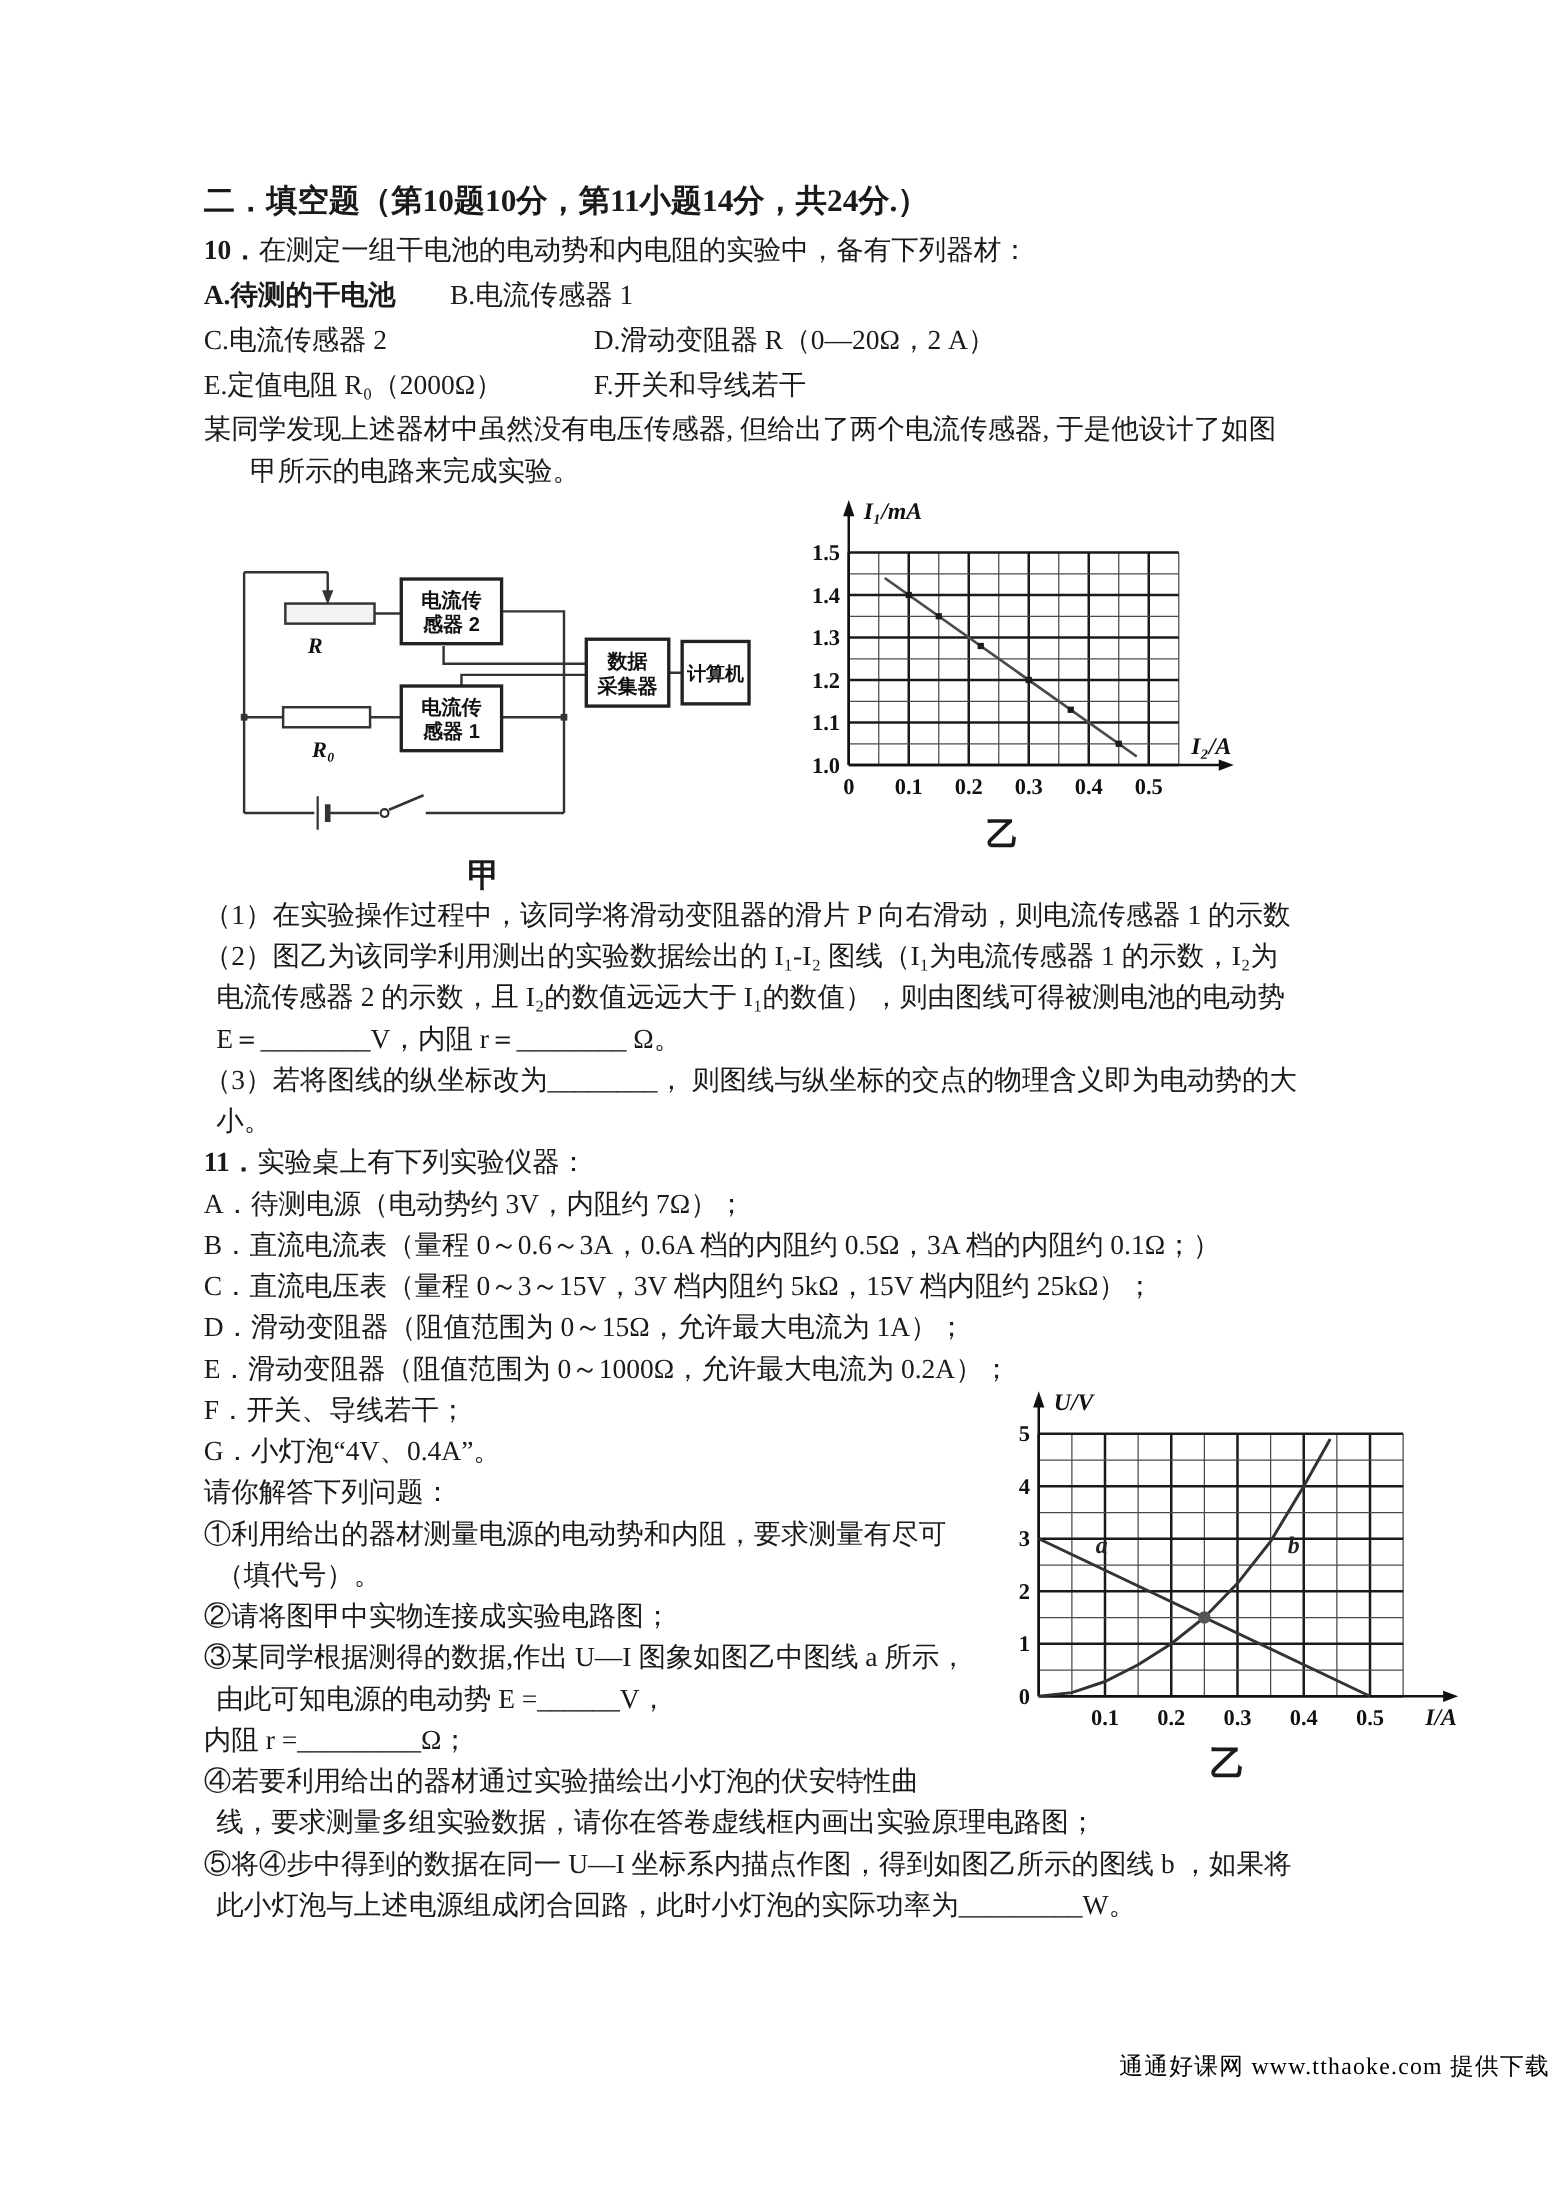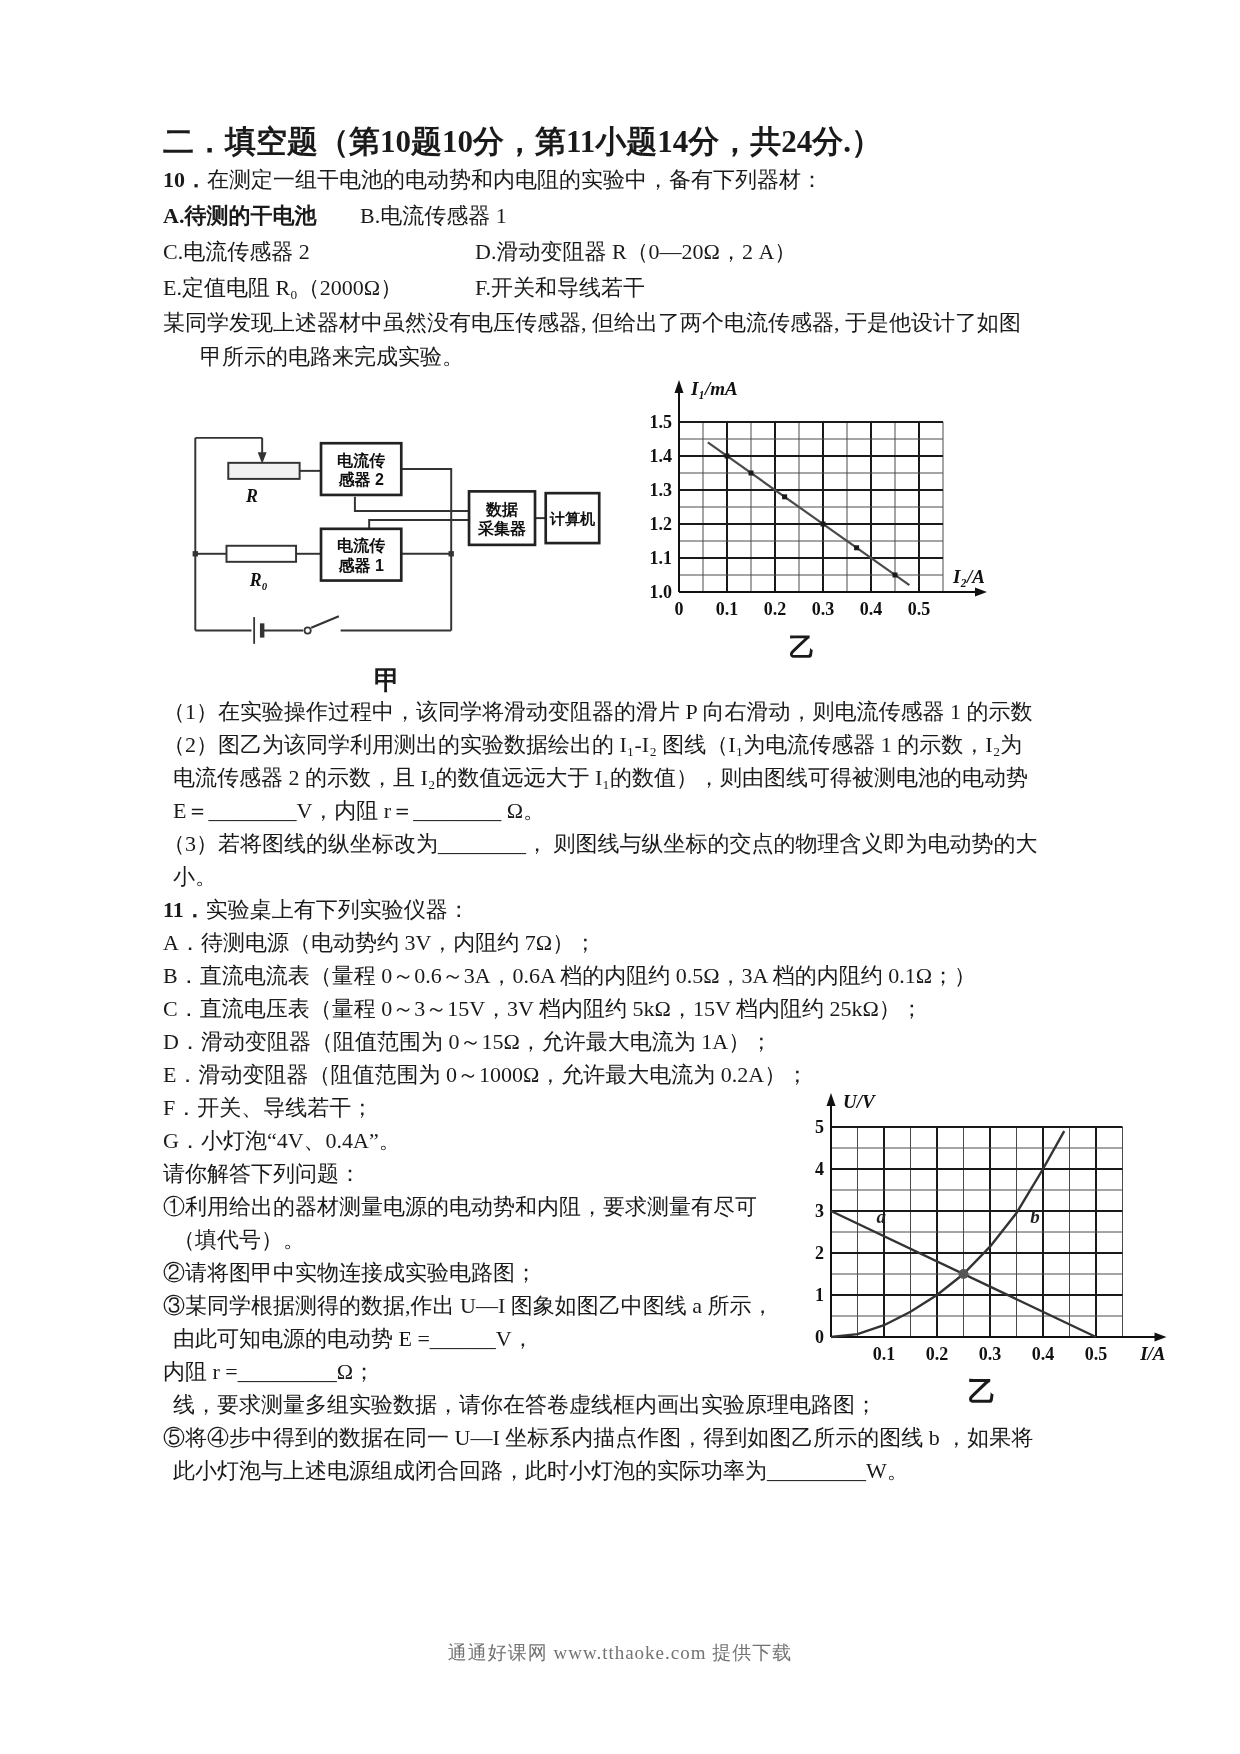--- a/index.html
+++ b/index.html
@@ -7,40 +7,40 @@
   .page {
     position:relative; width:1240px; height:1754px; background:#ffffff;
     overflow:hidden; color:#1a1a1a;
     font-family:"Liberation Serif","DejaVu Serif",serif;
     font-size:22px; padding:126px 105px 0 163px;
   }
   .line { line-height:33px; white-space:nowrap; }
   .lh36 { line-height:36px; }
   .ind25 { margin-left:10px; }
   .ind37 { margin-left:37px; }
-  .sec-title { font-weight:bold; font-size:31px; line-height:32px; margin-bottom:4px; white-space:nowrap; }
+  .sec-title { font-weight:bold; font-size:25px; line-height:32px; margin-bottom:4px; white-space:nowrap;margin-top:20px; }
   .qnum { font-weight:bold; }
   .pair { display:flex; }
   .pair .l197 { width:197px; flex:0 0 197px;font-weight:bold; }
   .pair .l312 { width:312px; flex:0 0 312px; }
   
   .figure-row { display:flex; align-items:flex-start; margin:4px 0 0 10px; }
   .circuit-wrap { margin-top:24px; width:428px; }
   .graph1-wrap { margin-left:26px; }
   .fig-caption { text-align:center; font-weight:bold; font-size:26px; line-height:28px; }
   
   .fig2 { float:right; width:374px; margin:0 -34px 6px 12px; }
   .fig2 .fig-caption { font-size:28px; line-height:30px; }
   svg text.tick { font:bold 18px "Liberation Serif","DejaVu Serif",serif; fill:#111; }
   svg text.axis { font:italic bold 19px "Liberation Serif","DejaVu Serif",serif; fill:#111; }
   svg text.curve-label { font:italic bold 19px "Liberation Serif","DejaVu Serif",serif; fill:#222; }
   svg text.cbox { font:bold 18px "Liberation Sans","DejaVu Sans",sans-serif; fill:#111; text-anchor:middle; }
   svg text.clabel { font:italic bold 20px "Liberation Serif","DejaVu Serif",serif; fill:#111; }
-  .footer { position:absolute; left:0; right:0; top:1640px; text-align:center;
-            font-size:19px; color:#737373; letter-spacing:1px; }
+  .footer { position:absolute; left:0; right:0; top:1640px; text-align:right;
+            font-size:19px; color:#000000; letter-spacing:1px; }
 </style>
 </head>
 <body>
 
 <div class="page">
 
   <div class="sec-title">二．填空题（第10题10分，第11小题14分，共24分.）</div>
 
   <div>
     <div class="line lh36"><span class="qnum">10．</span><span>在测定一组干电池的电动势和内电阻的实验中，备有下列器材：</span></div>
@@ -237,19 +237,20 @@
 
     <div class="line">F．开关、导线若干；</div>
     <div class="line">G．小灯泡“4V、0.4A”。</div>
     <div class="line">请你解答下列问题：</div>
     <div class="line">①利用给出的器材测量电源的电动势和内阻，要求测量有尽可</div>
     <div class="line ind25">（填代号）。</div>
     <div class="line">②请将图甲中实物连接成实验电路图；</div>
     <div class="line">③某同学根据测得的数据,作出 U—I 图象如图乙中图线 a 所示，</div>
     <div class="line ind25">由此可知电源的电动势 E =______V，</div>
     <div class="line">内阻 r =_________Ω；</div>
+    <div class="line">④若要利用给出的器材通过实验描绘出小灯泡的伏安特性曲</div>
     <div class="line ind25">线，要求测量多组实验数据，请你在答卷虚线框内画出实验原理电路图；</div>
     <div class="line">⑤将④步中得到的数据在同一 U—I 坐标系内描点作图，得到如图乙所示的图线 b ，如果将</div>
     <div class="line ind25">此小灯泡与上述电源组成闭合回路，此时小灯泡的实际功率为_________W。</div>
   </div>
 
   <div class="footer">通通好课网  www.tthaoke.com 提供下载</div>
 </div>
 
 </body></html>

